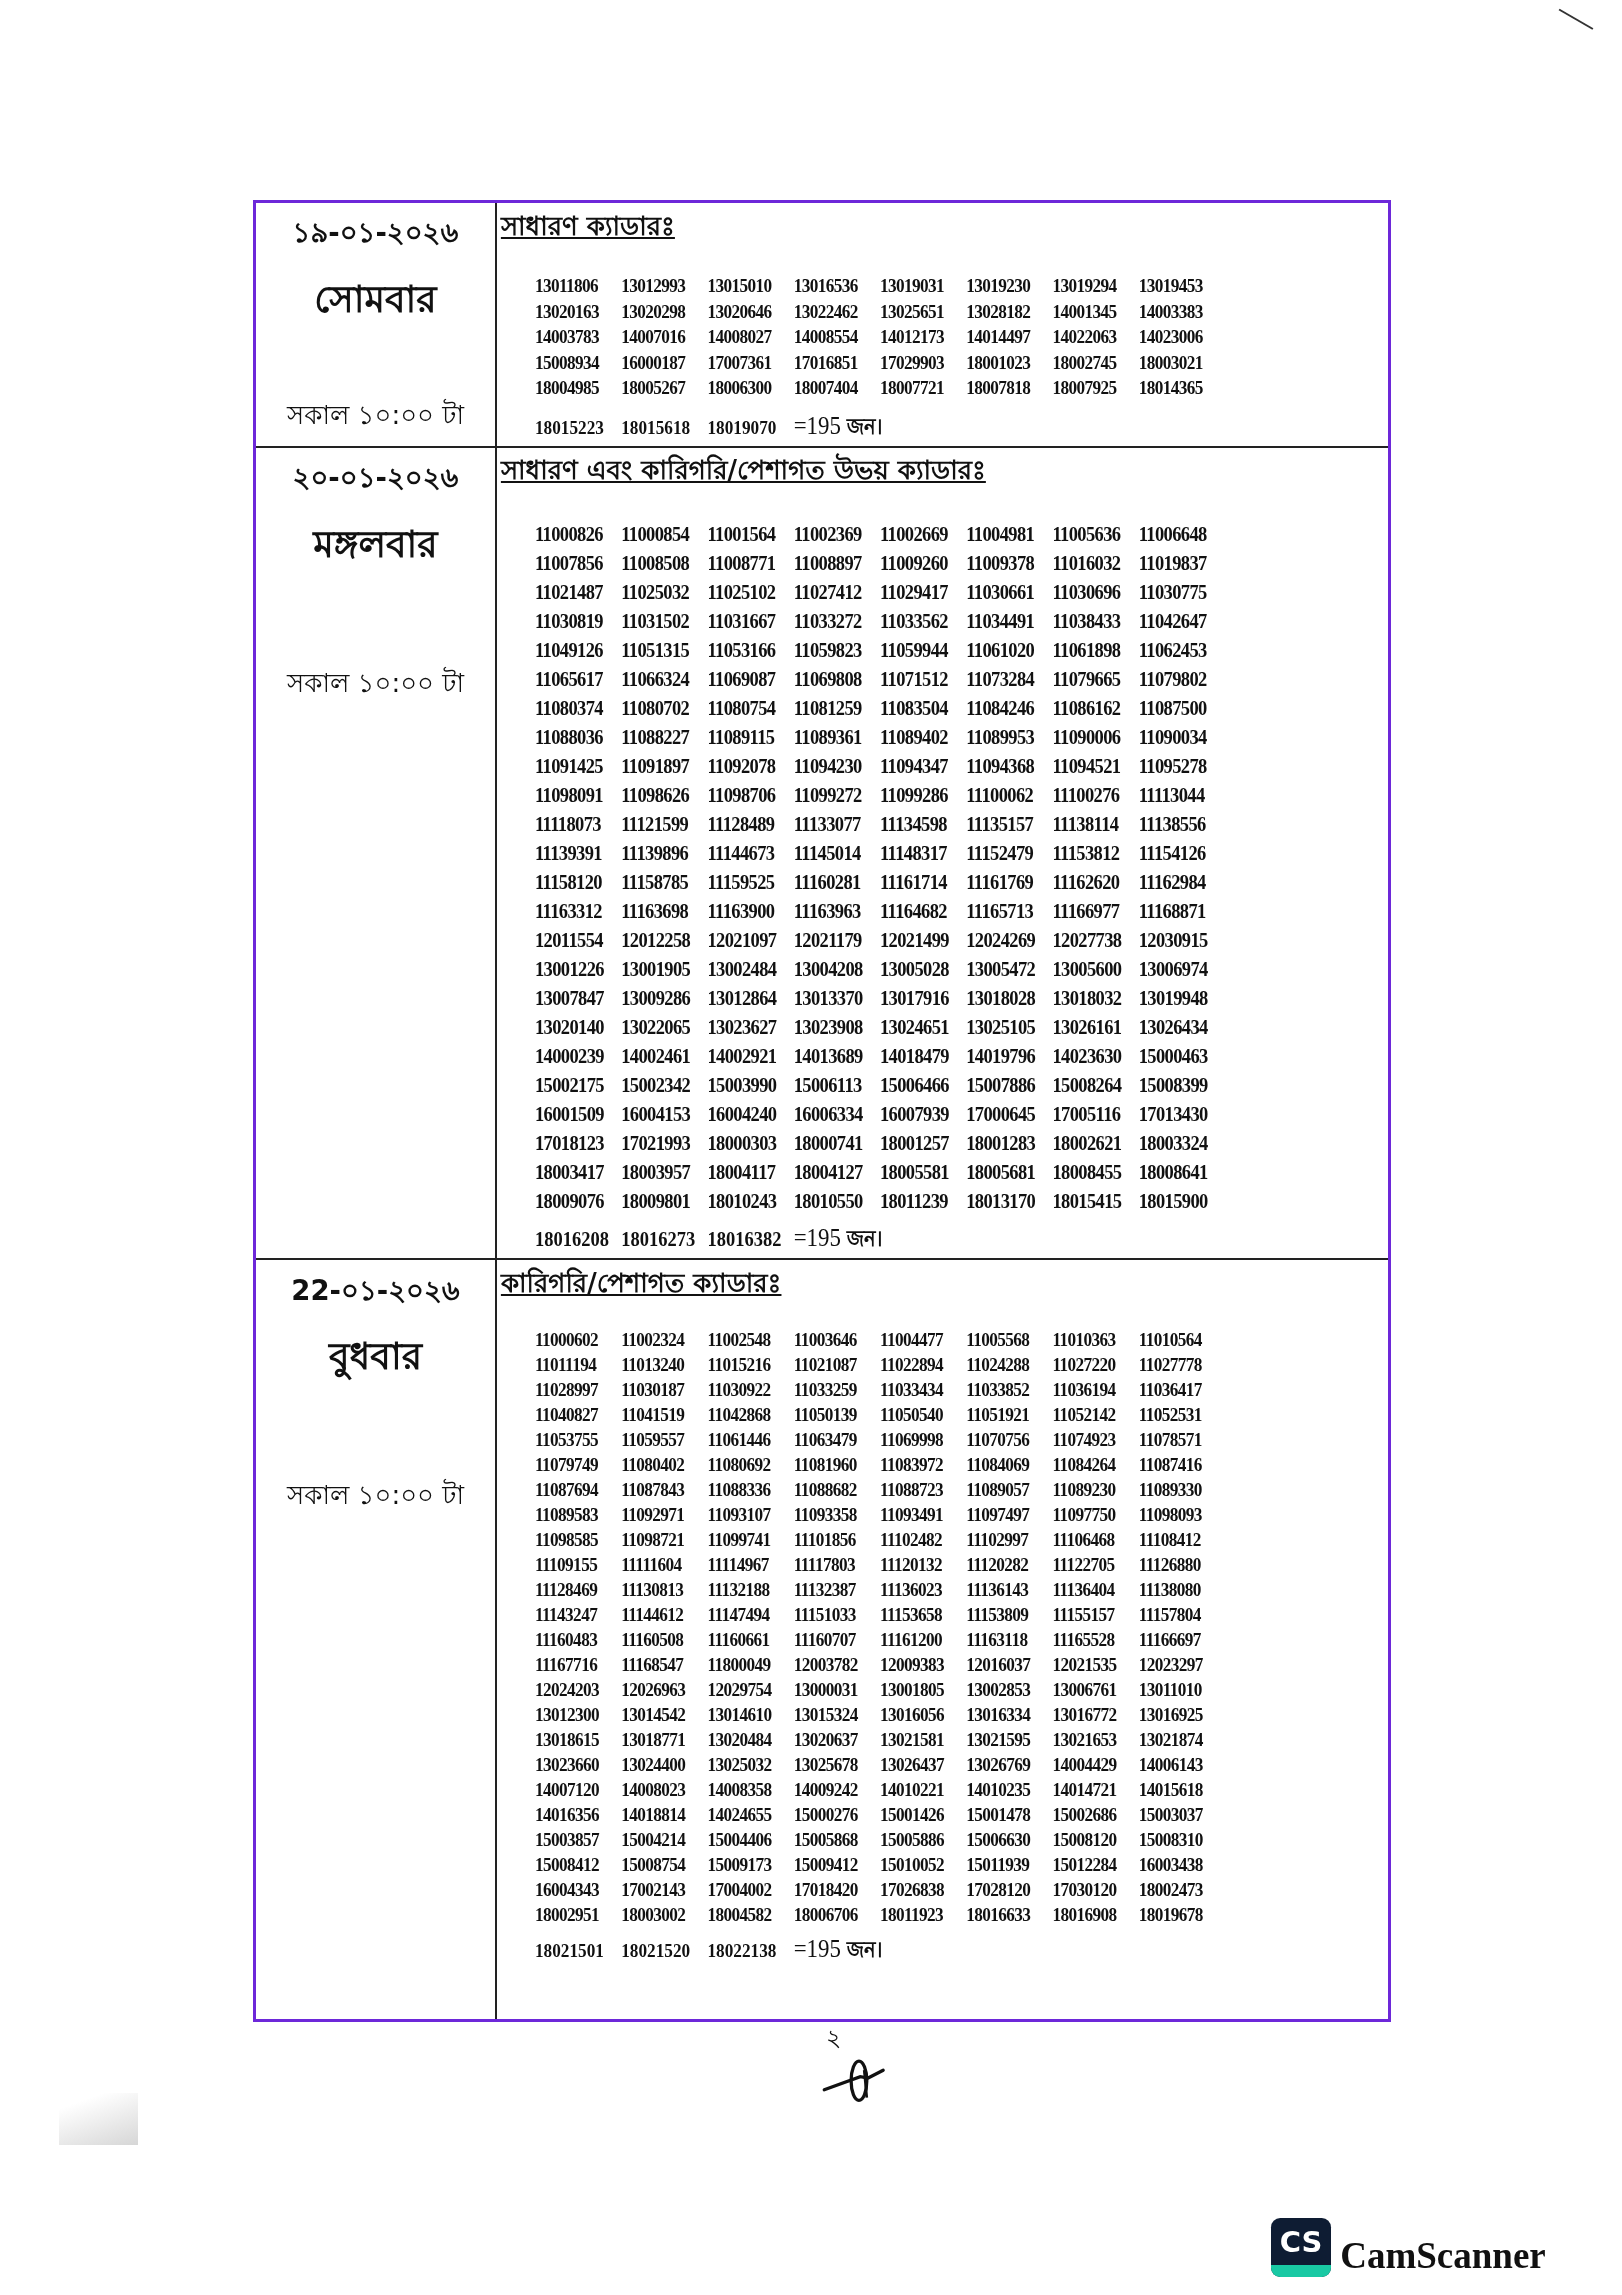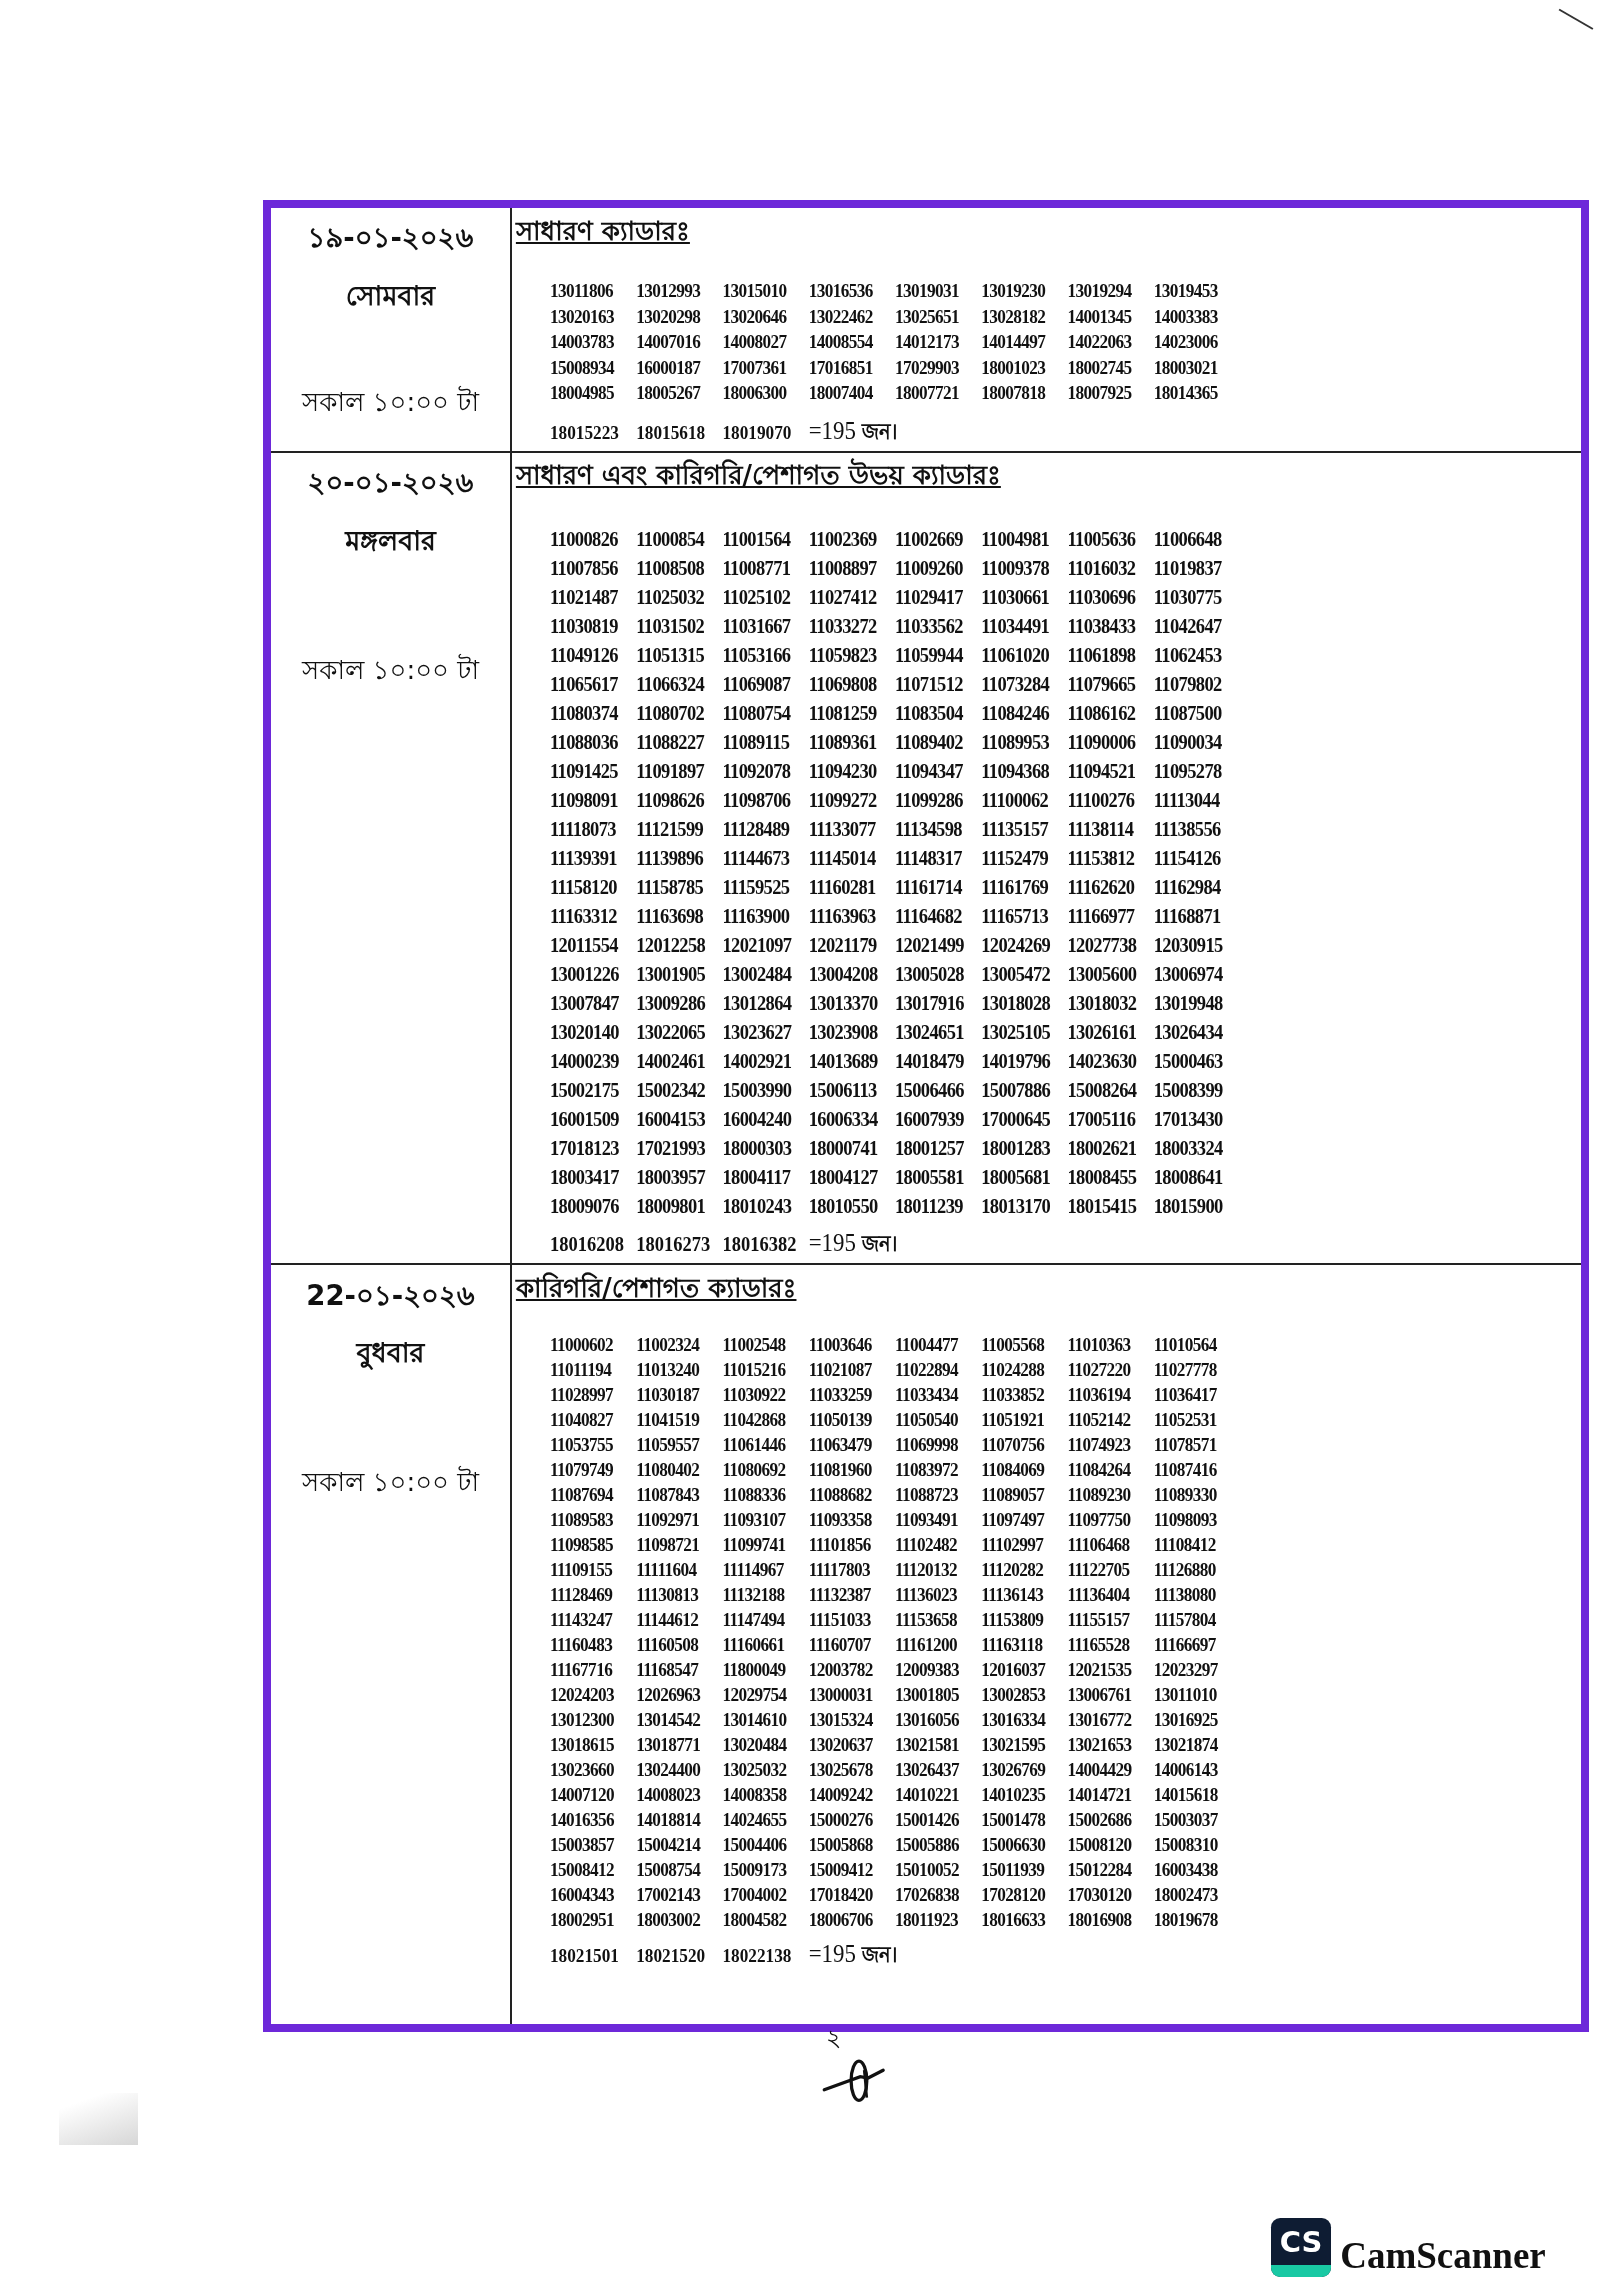--- a/index.html
+++ b/index.html
@@ -5,27 +5,27 @@
   html, body { margin: 0; padding: 0; }
   body {
     width: 1622px; height: 2295px; background: #ffffff; position: relative;
     font-family: "Liberation Serif", serif; color: #111; overflow: hidden;
   }
   .corner-mark {
     position: absolute; right: 19.6px; top: -6.5px; width: 39px; height: 26px;
     border-bottom: 2px solid #333; transform: rotate(30deg);
   }
   .schedule-table {
-    position: absolute; left: 263px; top: 200px; width: 1326px;
-    border-collapse: collapse; border: 8px solid #6d28d9;
+    position: absolute; left: 253px; top: 200px; width: 1138px;
+    border-collapse: collapse; border: 3px solid #6d28d9;
   }
   .schedule-table td { border: 2px solid #222; vertical-align: top; padding: 0; }
   .left-cell { width: 239px; text-align: center; font-family: "DejaVu Sans", sans-serif; }
   .date { font-size: 27.5px; font-weight: bold; margin-top: 9.2px; }
-  .day { font-size: 27px; font-weight: bold; margin-top: 11.8px; }
+  .day { font-size: 37px; font-weight: bold; margin-top: 11.8px; }
   .time { font-size: 26px; font-weight: normal; }
   .right-cell { padding: 0 0 0 0; }
   .cadre-title {
     font-family: "DejaVu Sans", sans-serif; font-weight: bold; font-size: 26px;
     margin: 2.6px 0 0 3.9px;
     text-decoration: underline;
   }
   .ids {
     display: grid; grid-template-columns: repeat(8, 98px); column-gap: 0;
     margin-left: 38px; font-family: "Liberation Serif", serif; font-weight: bold;

